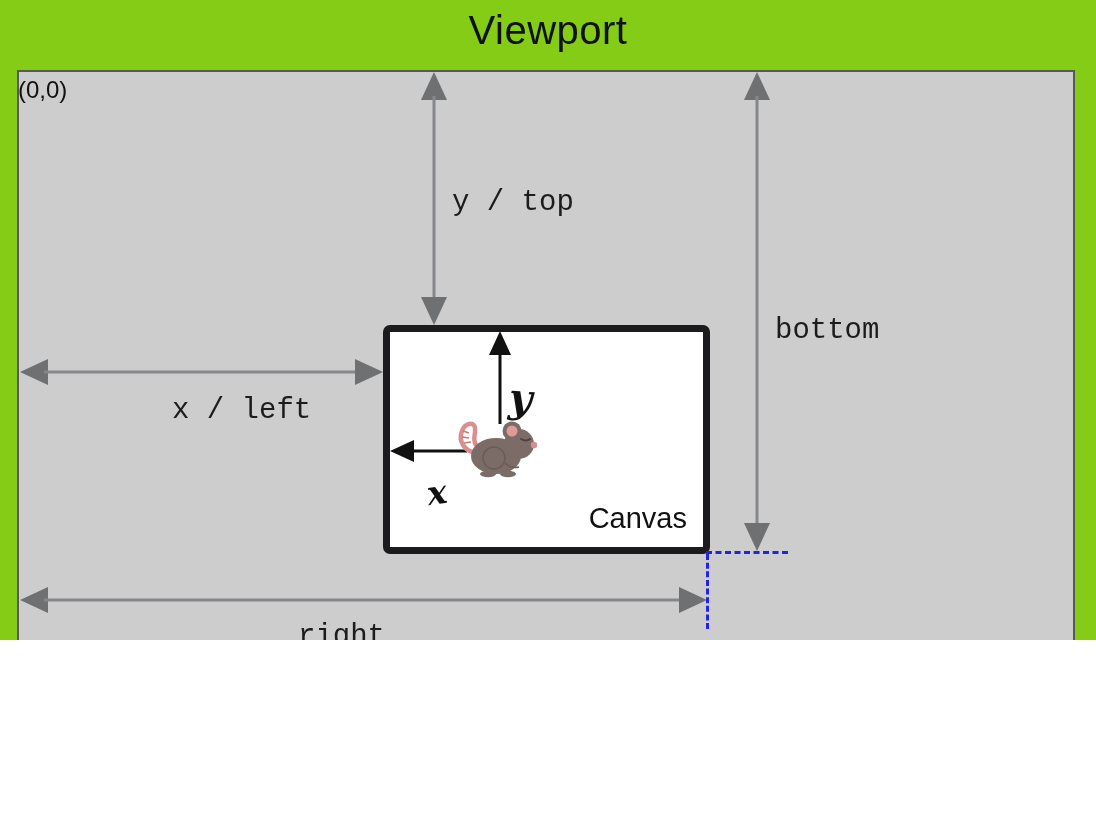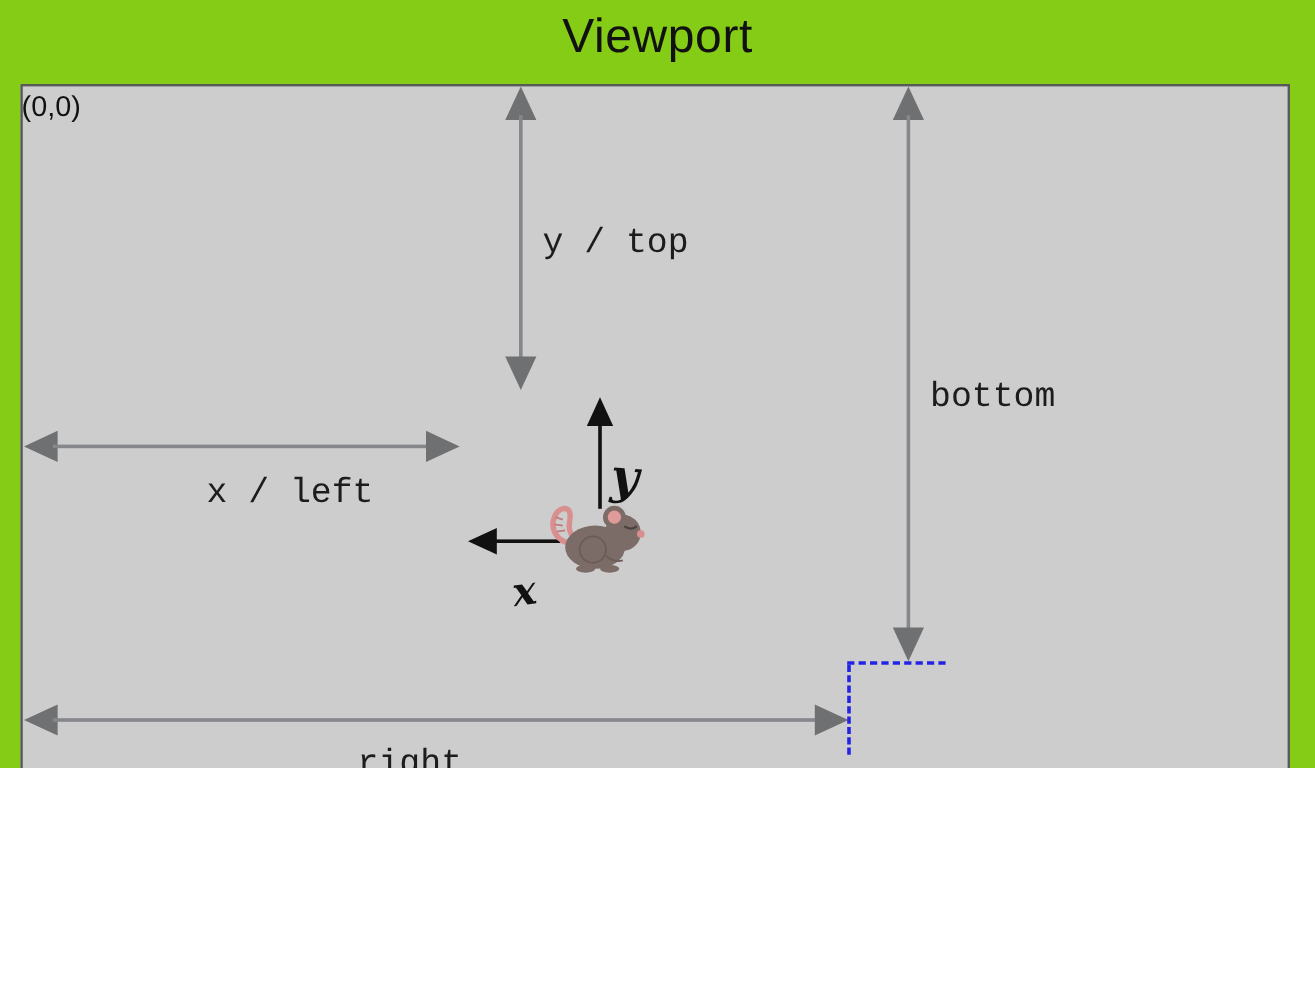--- a/index.html
+++ b/index.html
@@ -130,20 +130,23 @@
   </div>
   <div class="measure-label" style="left:136px;top:394px;margin-left:36px;">x / left</div>
 
   <div class="arr arr-h" style="left:20px;top:587px;width:687px;height:26px;">
     <div class="head head-left"></div>
     <div class="shaft"></div>
     <div class="head head-right"></div>
   </div>
   <div class="measure-label" style="left:298px;top:620px;">right</div>
 
+  <div class="canvas-box">
+    <div class="canvas-label">Canvas</div>
+  </div>
 
   <div class="axis axis-y">
     <div class="head head-up"></div>
     <div class="shaft"></div>
   </div>
   <div class="axis axis-x">
     <div class="head head-left"></div>
     <div class="shaft"></div>
   </div>
 

